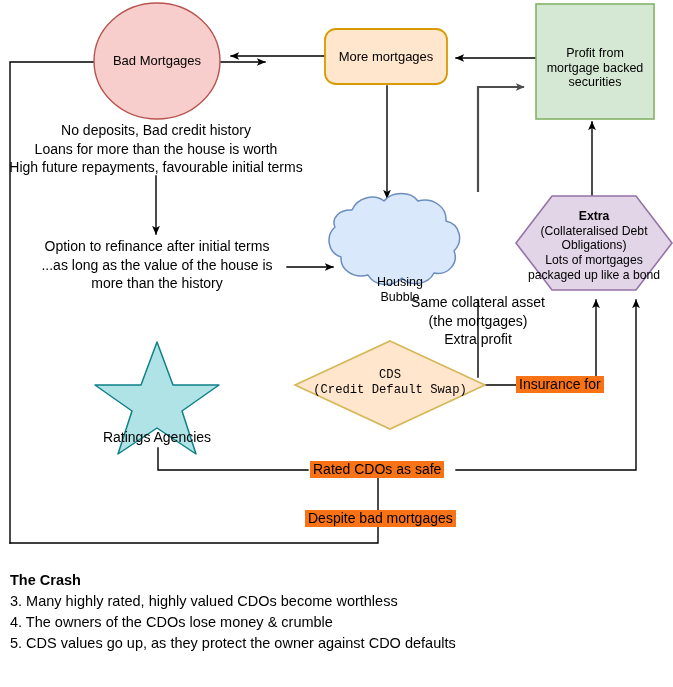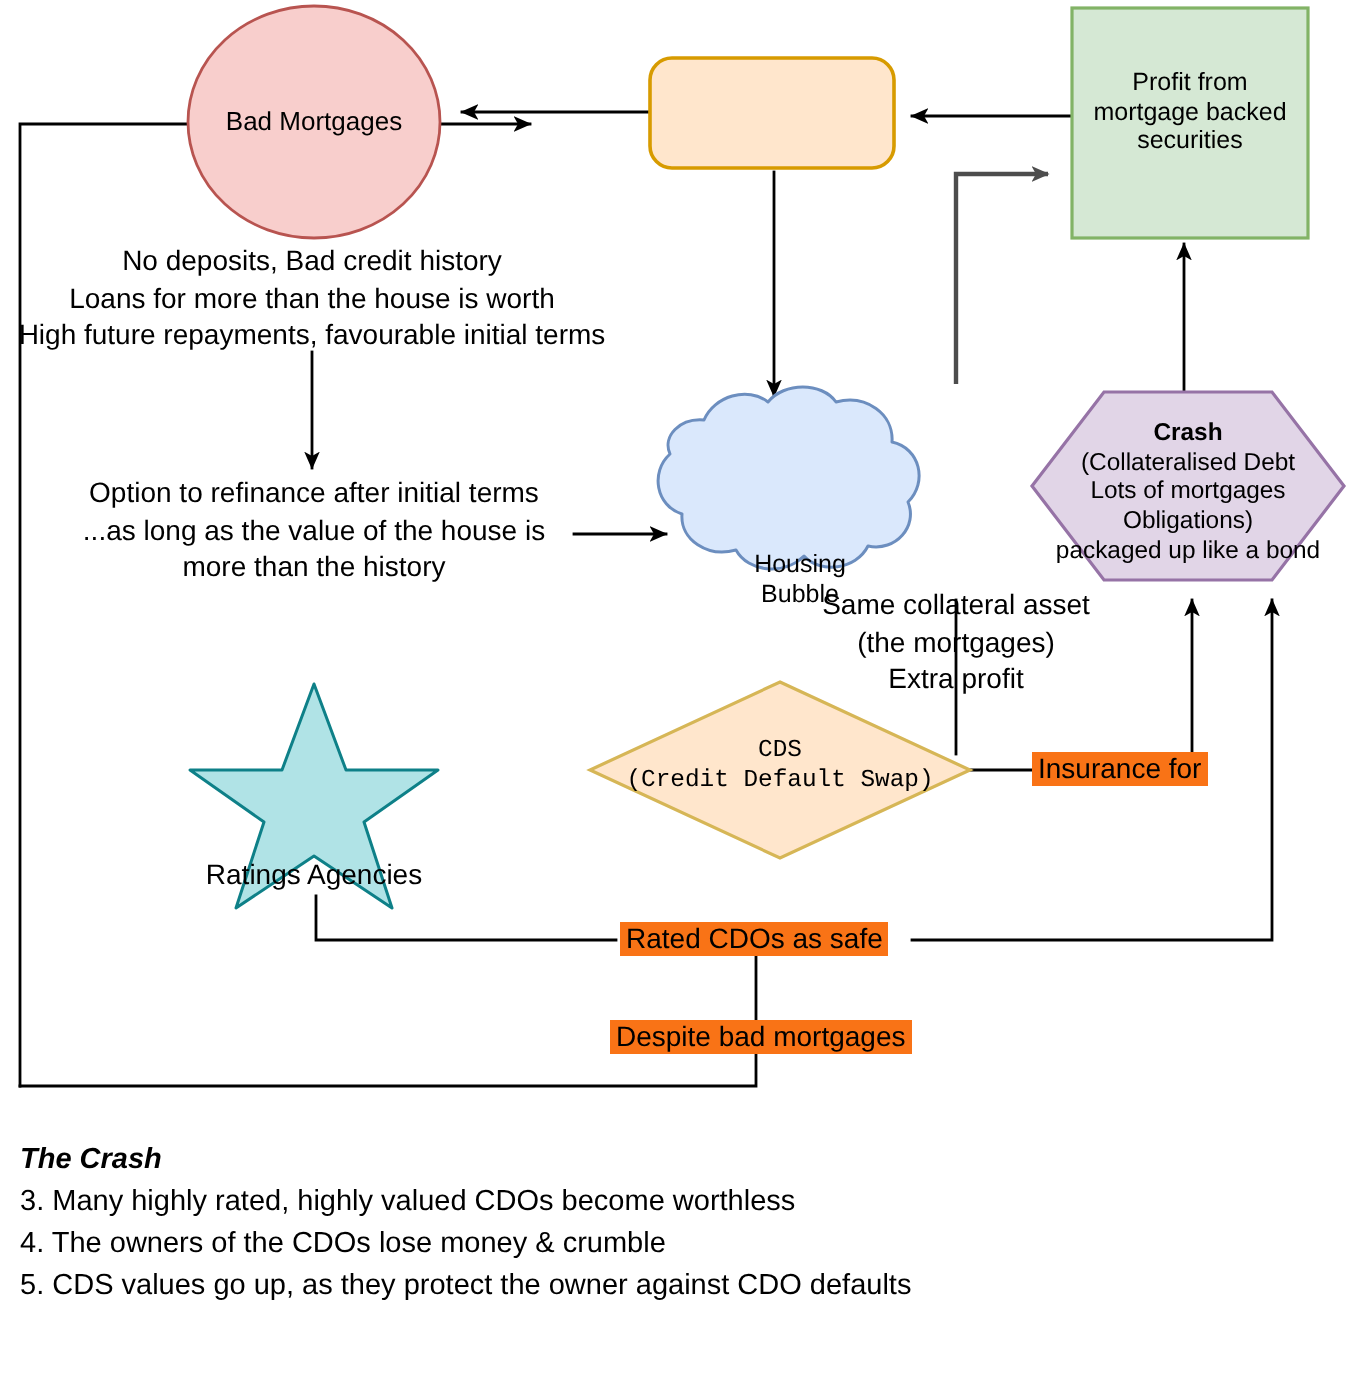--- a/index.html
+++ b/index.html
@@ -14,21 +14,21 @@
     position:absolute;display:flex;align-items:center;justify-content:center;
     text-align:center;line-height:1.18;pointer-events:none;
   }
   .free-text{
     position:absolute;text-align:center;line-height:1.33;white-space:pre;
   }
   .edge-label{
     position:absolute;background:#f97316;padding:0 3px;line-height:1.2;white-space:nowrap;
   }
   .crash{position:absolute;left:10px;top:570px;width:640px;line-height:1.46;font-size:14.5px;}
-  .crash .hd{font-weight:bold;font-style:italic;}
+  .crash .hd{font-weight:bold;}
   .crash .li{white-space:nowrap;}
 </style>
 </head>
 <body>
 
 <div id="canvas">
 
   <svg class="layer" viewBox="0 0 673 687">
     <defs>
       <marker id="arrB" markerWidth="9" markerHeight="9" refX="8.2" refY="4.5" orient="auto" markerUnits="userSpaceOnUse">
@@ -91,33 +91,34 @@
 
     <polygon points="552,196 636,196 672,243 636,290 552,290 516,243" fill="#e1d5e7" stroke="#9673a6" stroke-width="1.6"></polygon>
 
     <polygon points="390,341 485,385 390,429 295,385" fill="#ffe6cc" stroke="#d6b656" stroke-width="1.6"></polygon>
 
     <polygon points="157,342 173,385 219,385 182,411 196,454 157,428 118,454 132,411 95,385 141,385" fill="#b0e3e6" stroke="#0e8088" stroke-width="1.5" stroke-linejoin="round"></polygon>
   </svg>
 
   <div class="node-label" style="left:97px;top:46px;width:120px;height:30px;font-size:13px;">Bad Mortgages</div>
 
+  <div class="node-label" style="left:327px;top:42px;width:118px;height:30px;font-size:13px;">More mortgages</div>
 
-  <div class="node-label" style="left:538px;top:25px;width:114px;height:62px;font-size:12.5px;white-space:pre-line;">Profit from
+  <div class="node-label" style="left:538px;top:37px;width:114px;height:62px;font-size:12.5px;white-space:pre-line;">Profit from
 mortgage backed
 securities</div>
 
   <div class="node-label" style="left:350px;top:225px;width:100px;height:38px;font-size:12.5px;white-space:pre-line;margin-top:46px;">Housing
 Bubble</div>
 
   <div style="position:absolute;left:516px;top:209px;width:156px;text-align:center;font-size:12.2px;line-height:1.2;">
-    <div style="font-weight:bold;">Crash</div>
+    <div style="font-weight:bold;">Extra</div>
     <div>(Collateralised Debt</div>
+    <div>Obligations)</div>
     <div>Lots of mortgages</div>
-    <div>Obligations)</div>
     <div>packaged up like a bond</div>
   </div>
 
   <div style="position:absolute;left:300px;top:368px;width:180px;text-align:center;font-size:12.2px;line-height:1.25;font-family:Liberation Mono, monospace;">
     <div>CDS</div>
     <div>(Credit Default Swap)</div>
   </div>
 
   <div class="node-label" style="left:82px;top:426px;width:150px;height:22px;font-size:14px;">Ratings Agencies</div>
 

